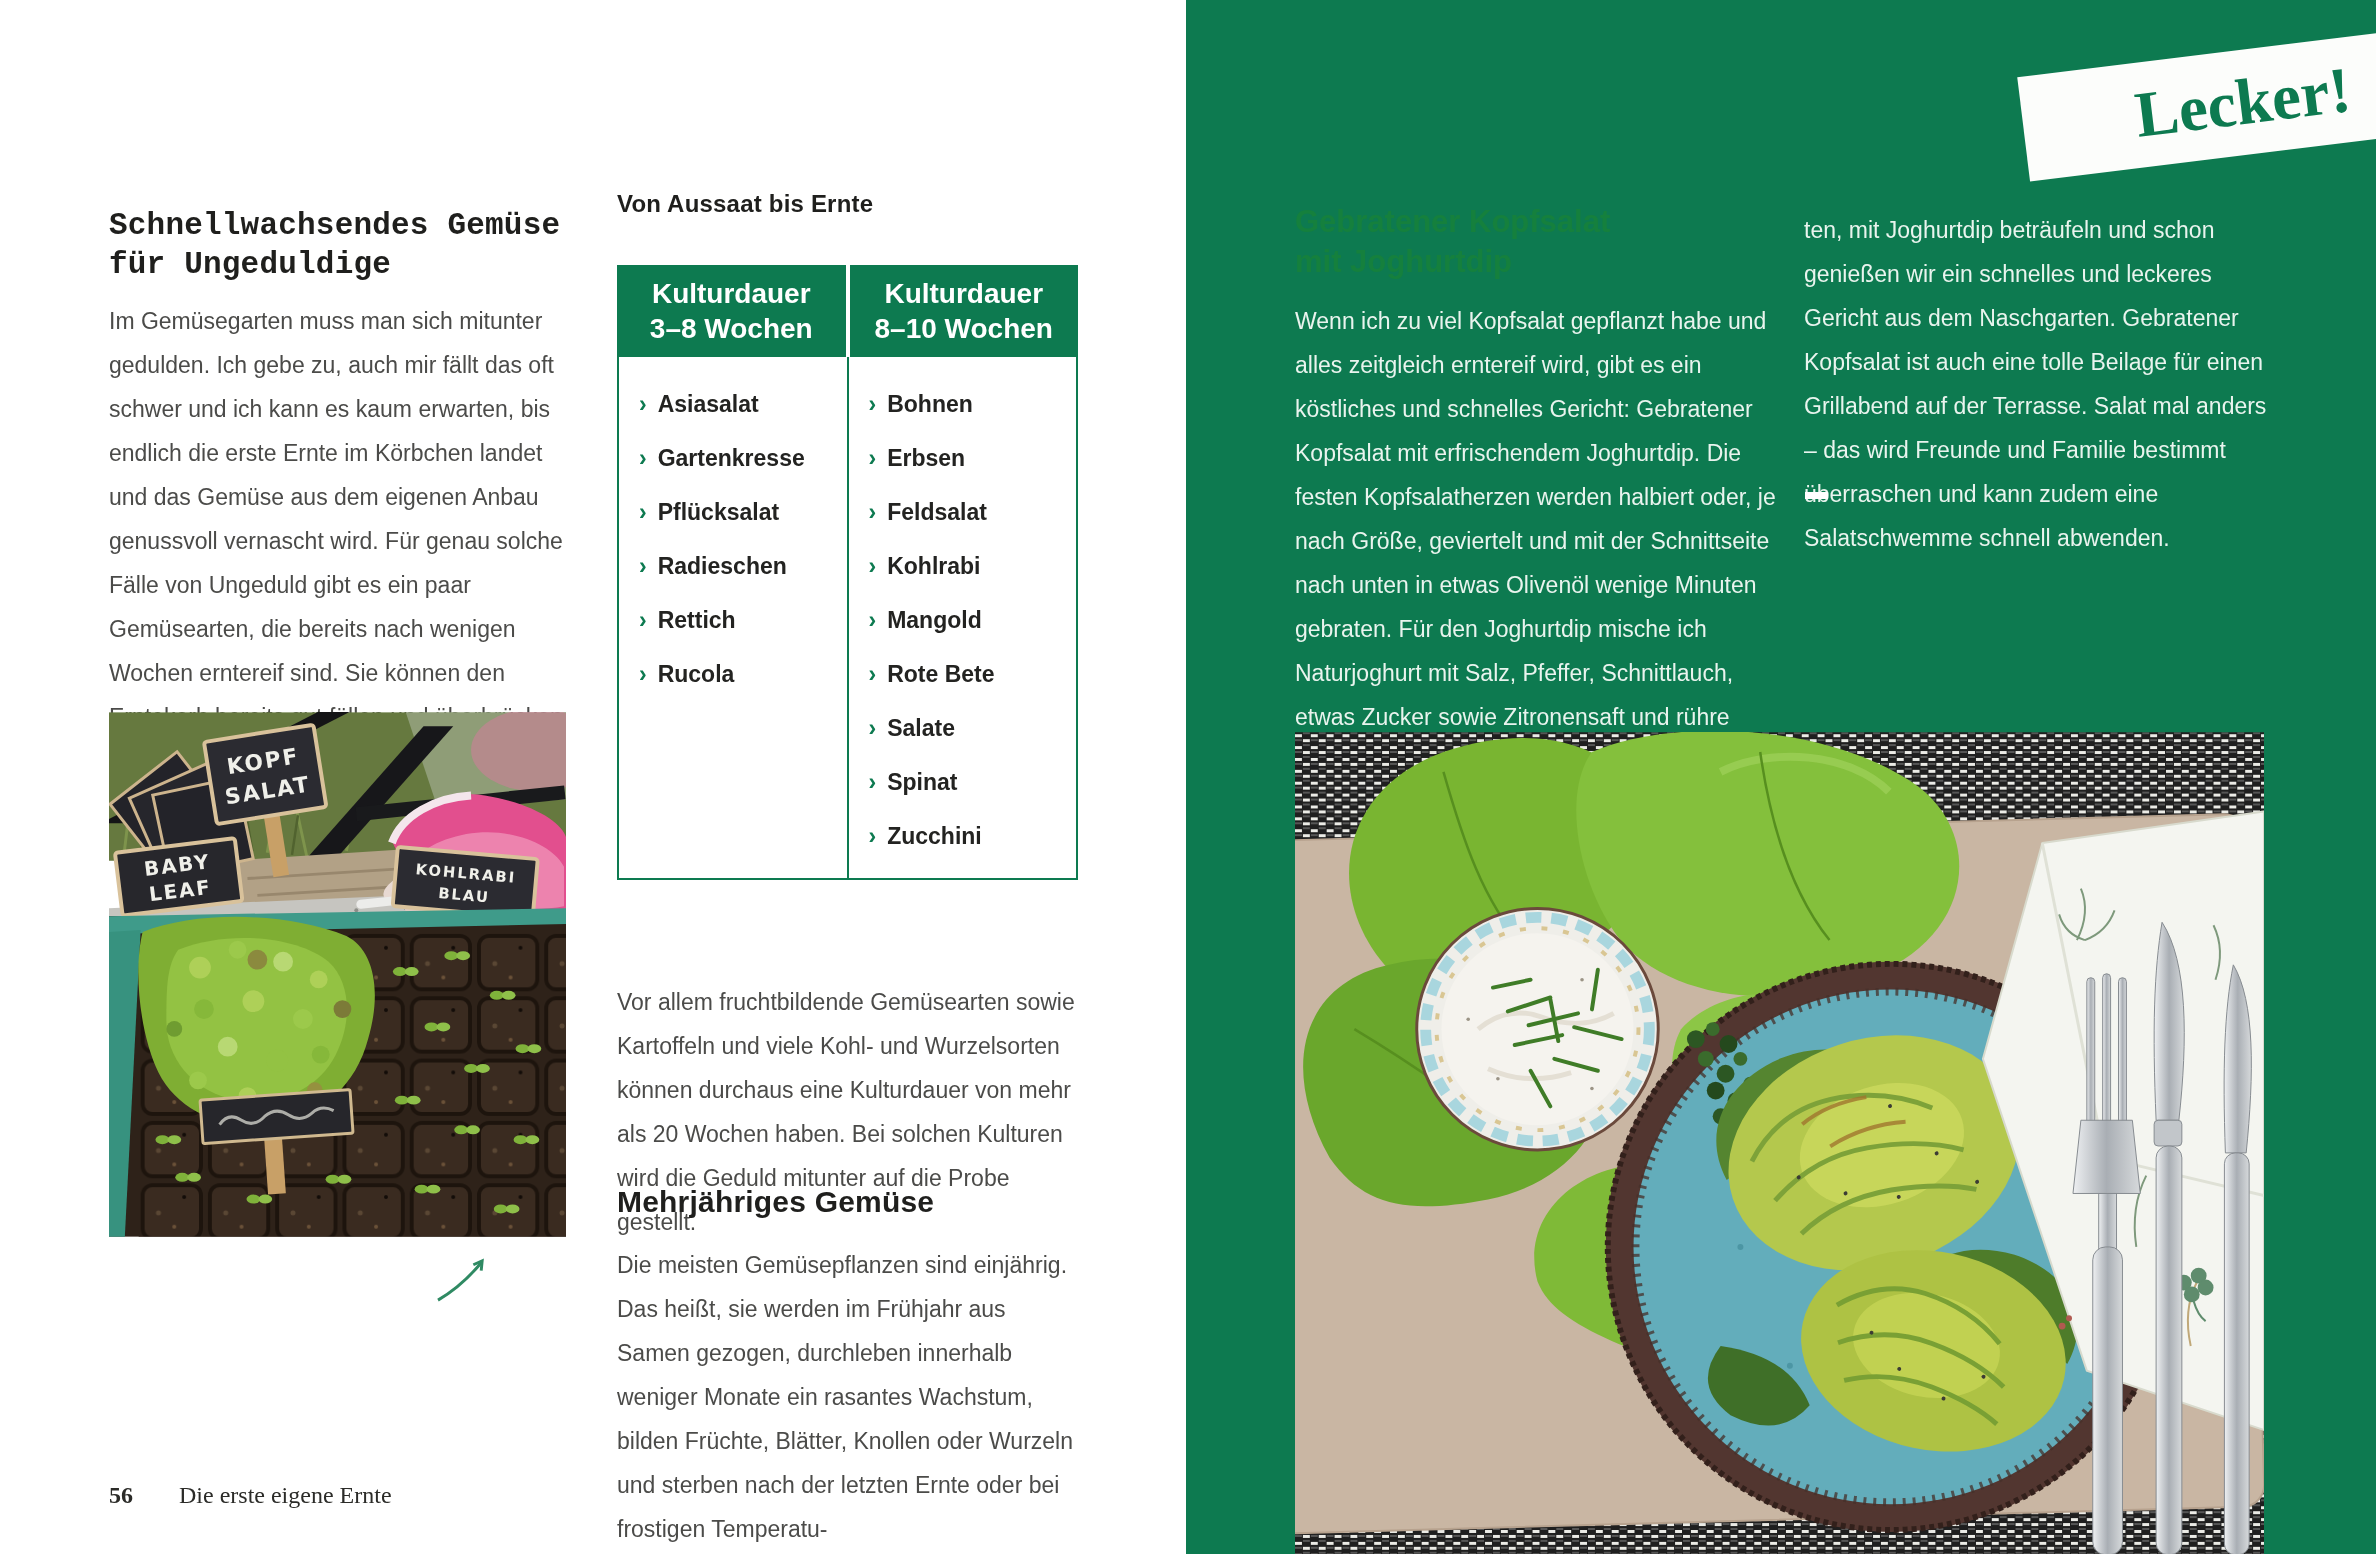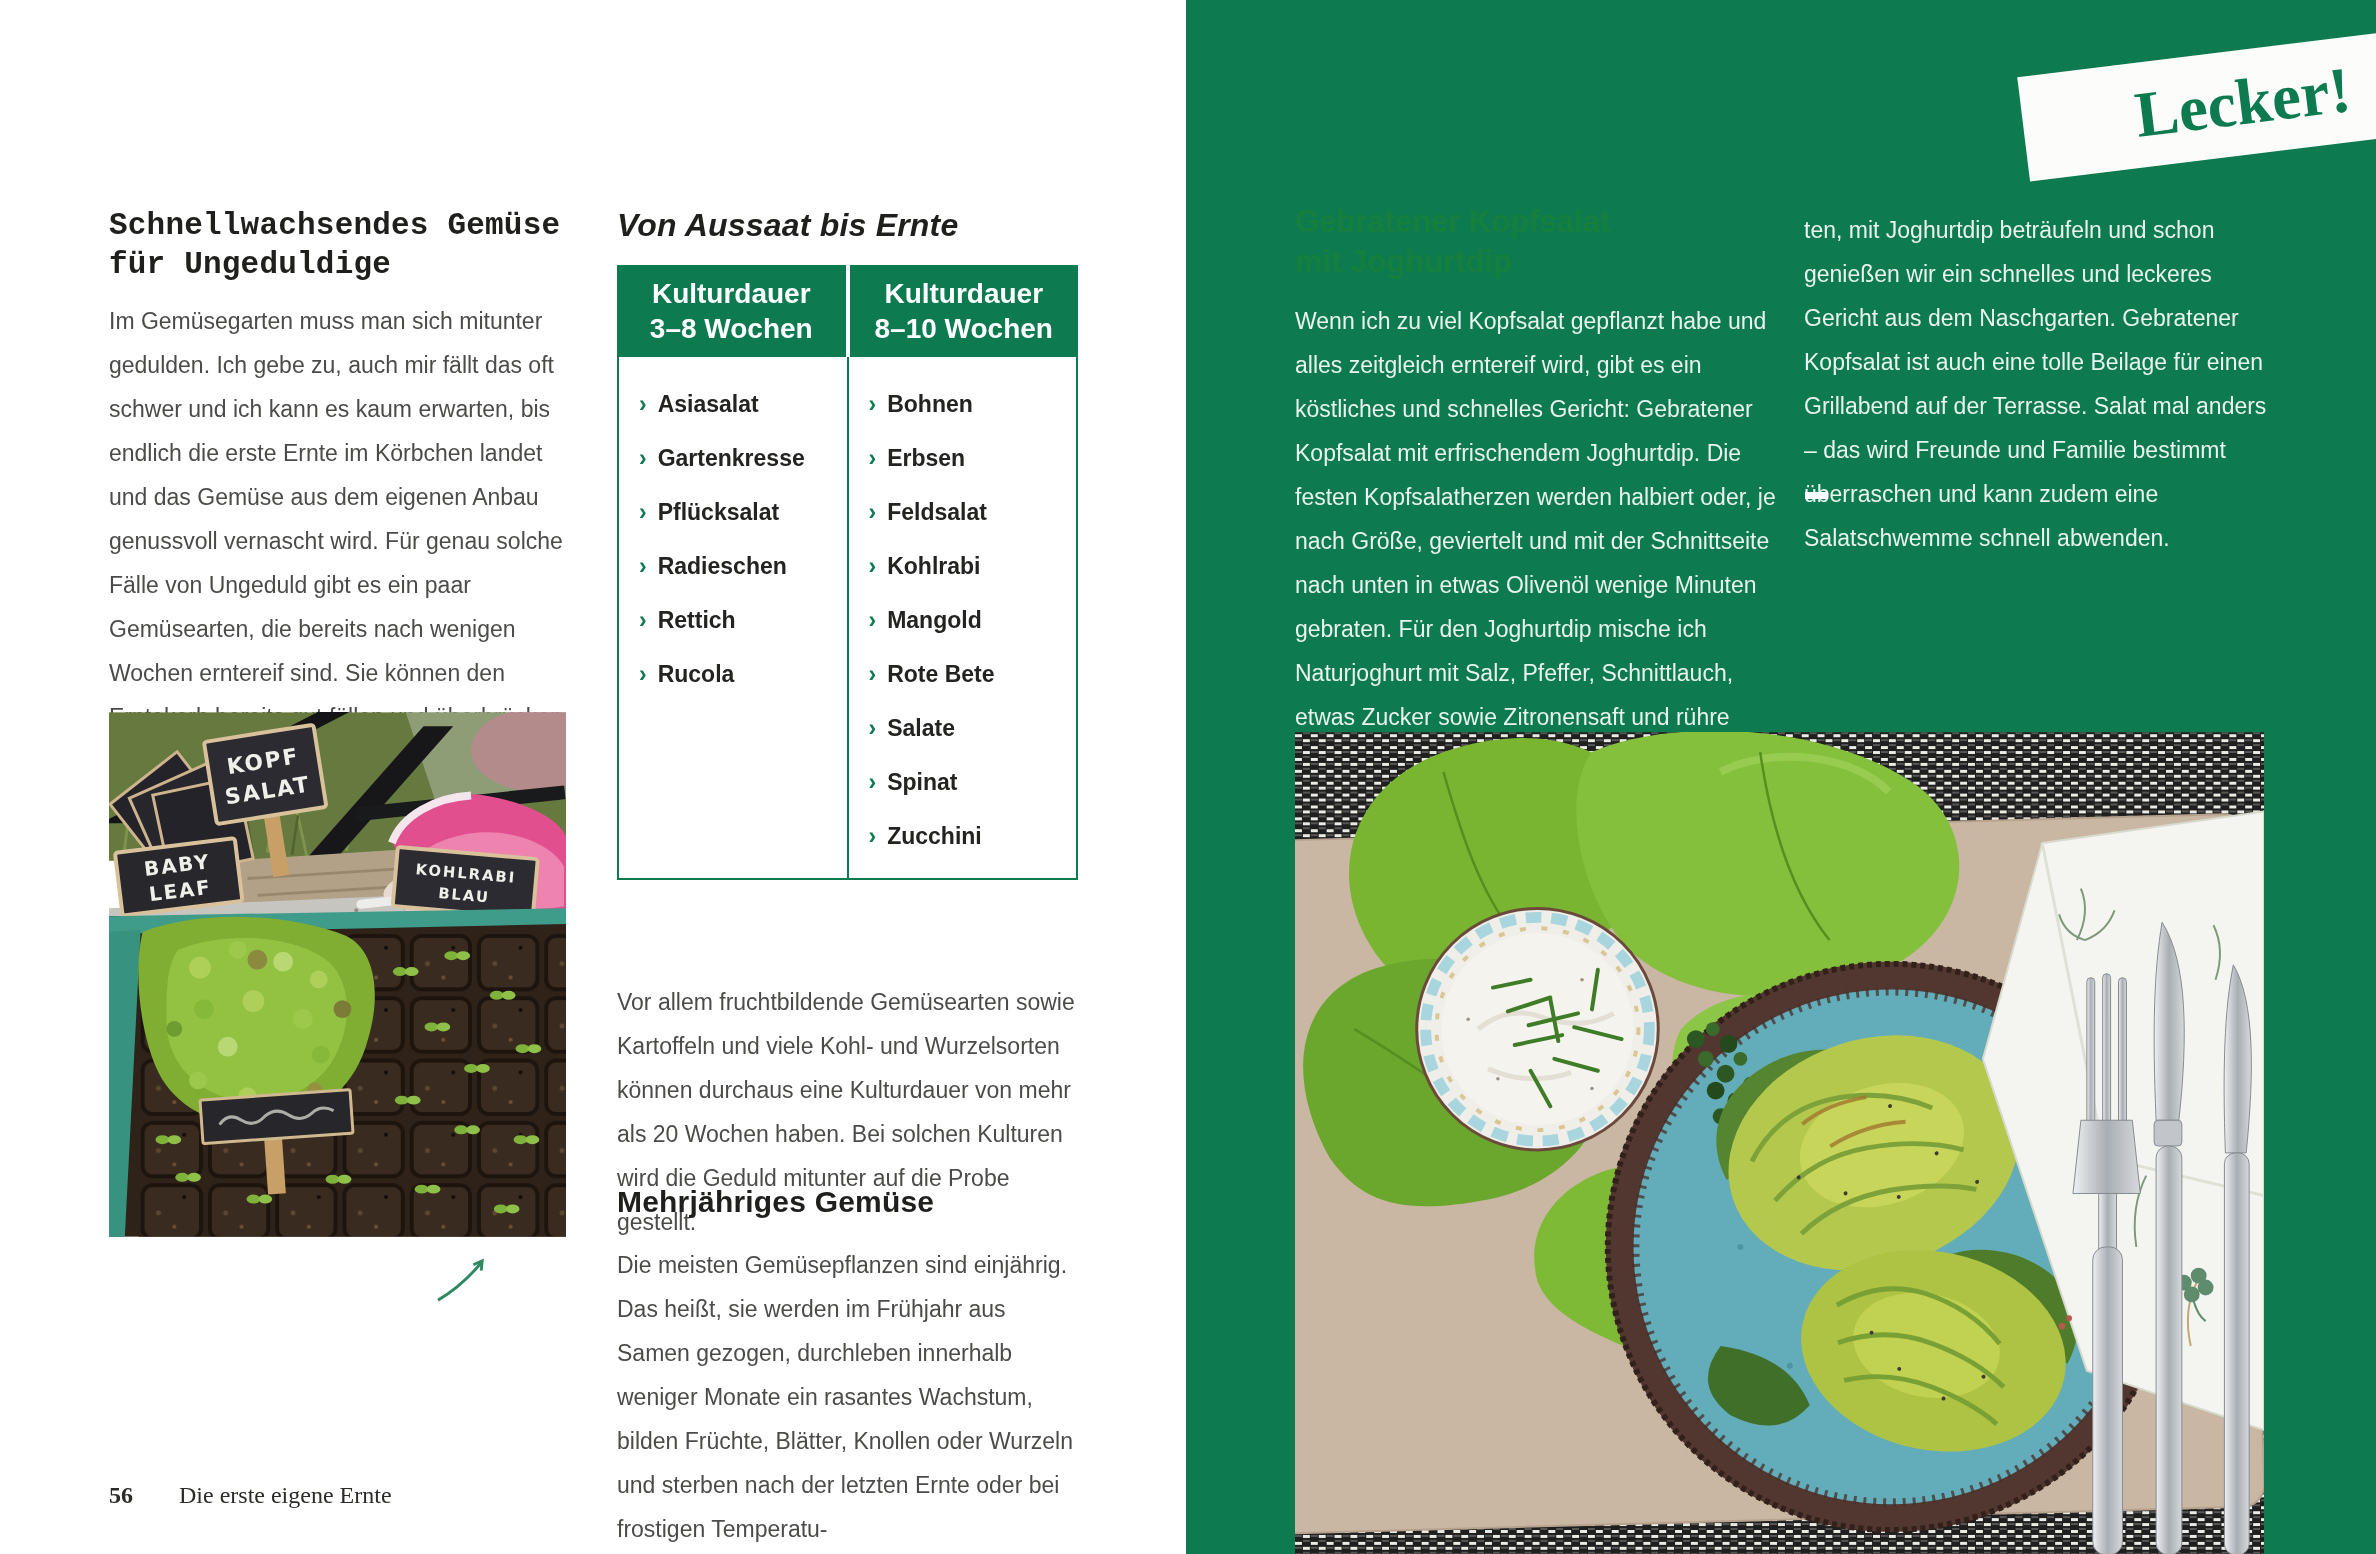--- a/index.html
+++ b/index.html
@@ -172,21 +172,21 @@
     <path d="M4,48 Q28,34 48,10" stroke="#2f8a63" stroke-width="3" fill="none"></path>
     <path d="M40,12 L49,8 L48,18" stroke="#2f8a63" stroke-width="3" fill="none"></path>
   </svg>
 
 
   <div class="footer">
     <span class="num">56</span>
     <span>Die erste eigene Ernte</span>
   </div>
 
-  <div class="abs h2" style="left:617px;top:206px;width:465px;font-size:32px;font-style:italic;">Von Aussaat bis Ernte</div>
+  <div class="abs h2" style="left:617px;top:184px;width:465px;font-size:24px;">Von Aussaat bis Ernte</div>
 
   <div class="vtable">
     <div class="vthead">
       <div class="vth">
         <div>Kulturdauer</div>
         <div>3–8 Wochen</div>
       </div>
       <div class="vth">
         <div>Kulturdauer</div>
         <div>8–10 Wochen</div>

